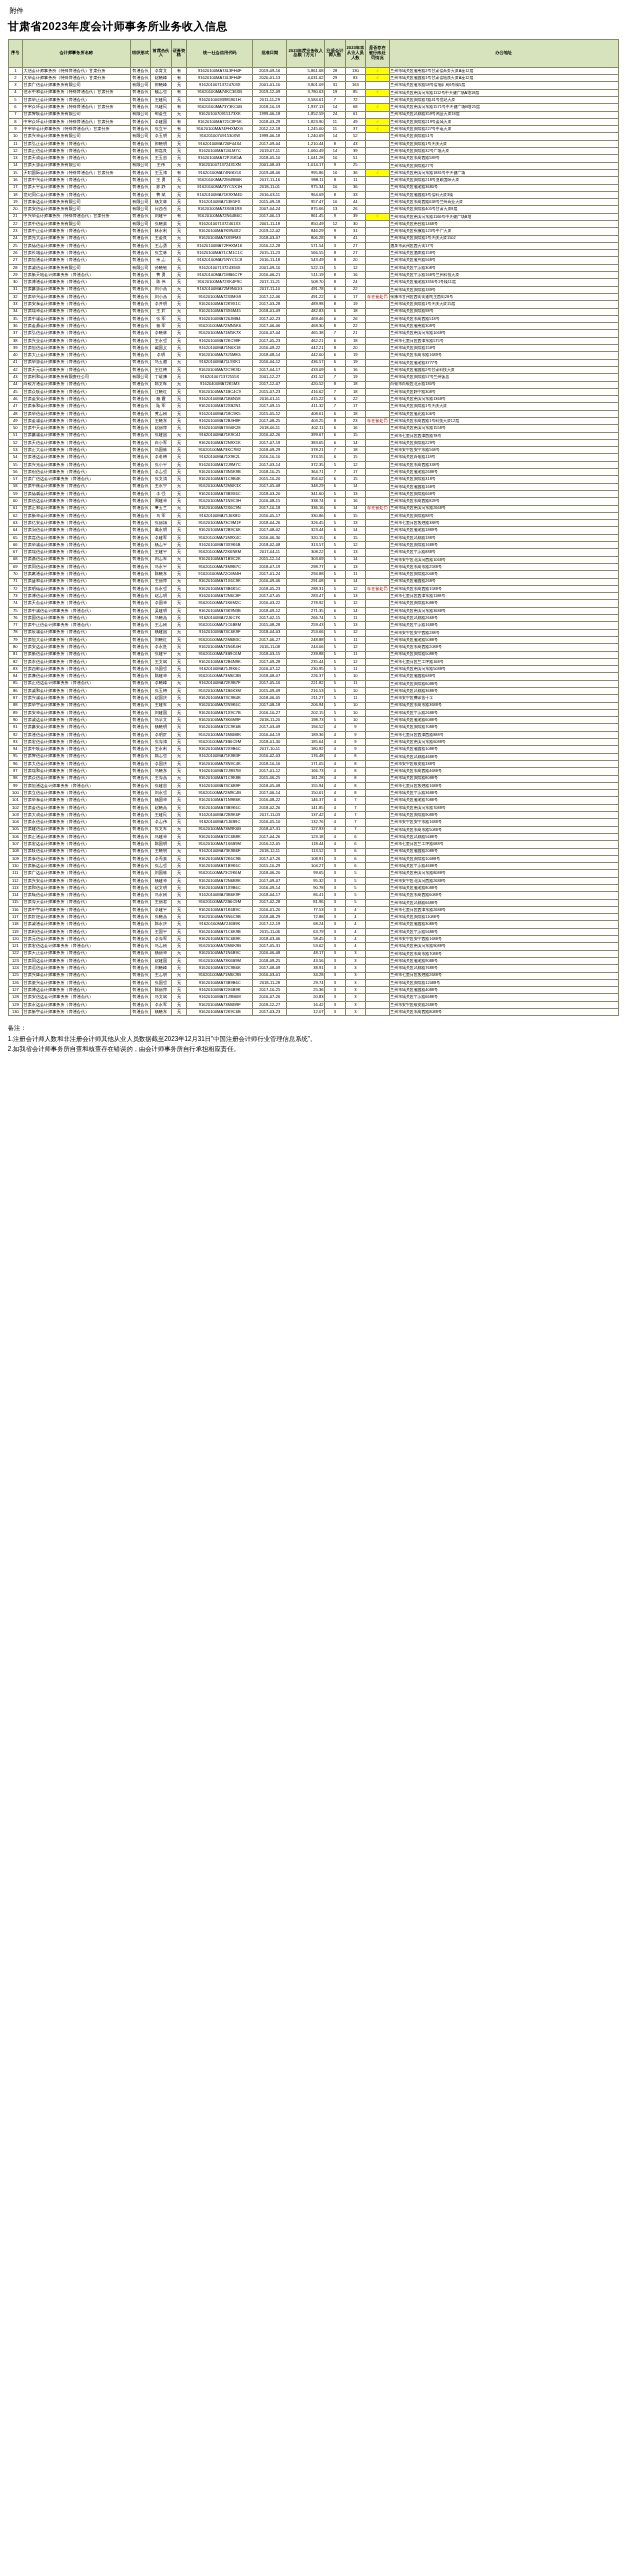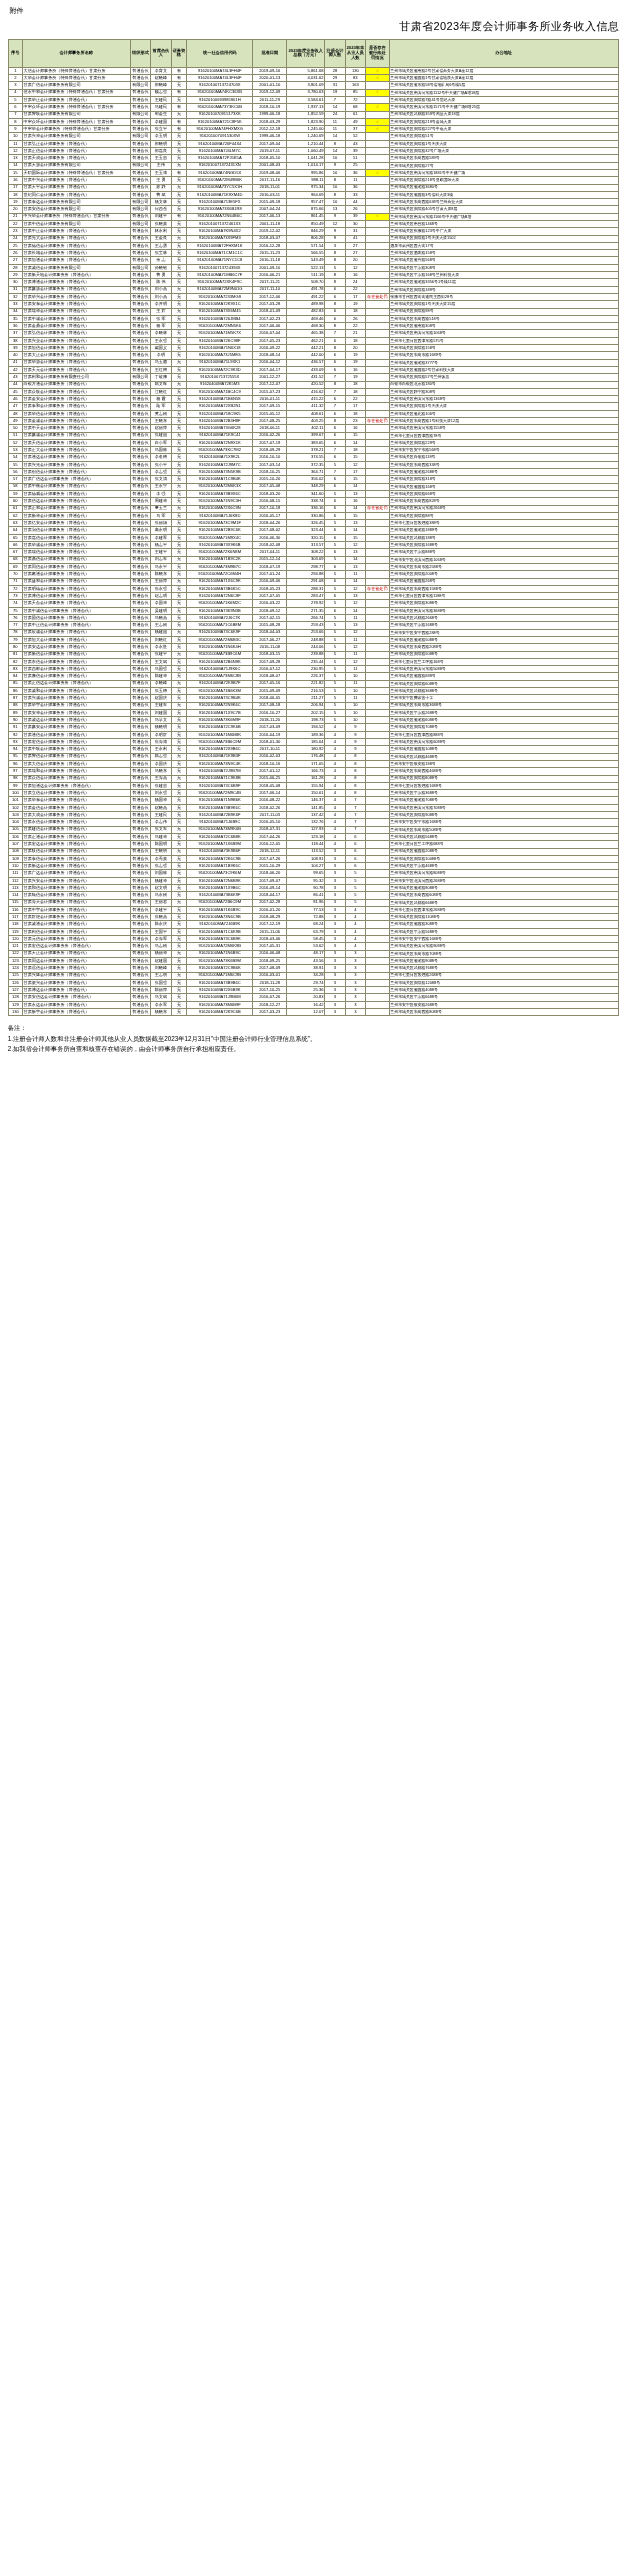--- a/index.html
+++ b/index.html
@@ -5,23 +5,23 @@
   html,body{margin:0;padding:0;background:#ffffff;}
   body{
     width:627px;
     font-family:"Liberation Sans","DejaVu Sans",sans-serif;
     color:#000;
     -webkit-font-smoothing:none;
   }
   .page{width:627px;box-sizing:border-box;padding:4.7px 7.8px 15.7px 7.8px;}
   .attach{font-size:7px;margin:1.6px 0 3.1px 1.6px;}
   .doc-title{
-    text-align:right;
+    text-align:left;
     font-size:11px;
-    font-weight:normal;
+    font-weight:bold;
     letter-spacing:0.4px;
     margin:3.1px 0 4.7px 0;
   }
   table.main{
     border-collapse:collapse;
     width:611px;
     table-layout:fixed;
     font-size:4.1px;
     line-height:1.15;
   }

